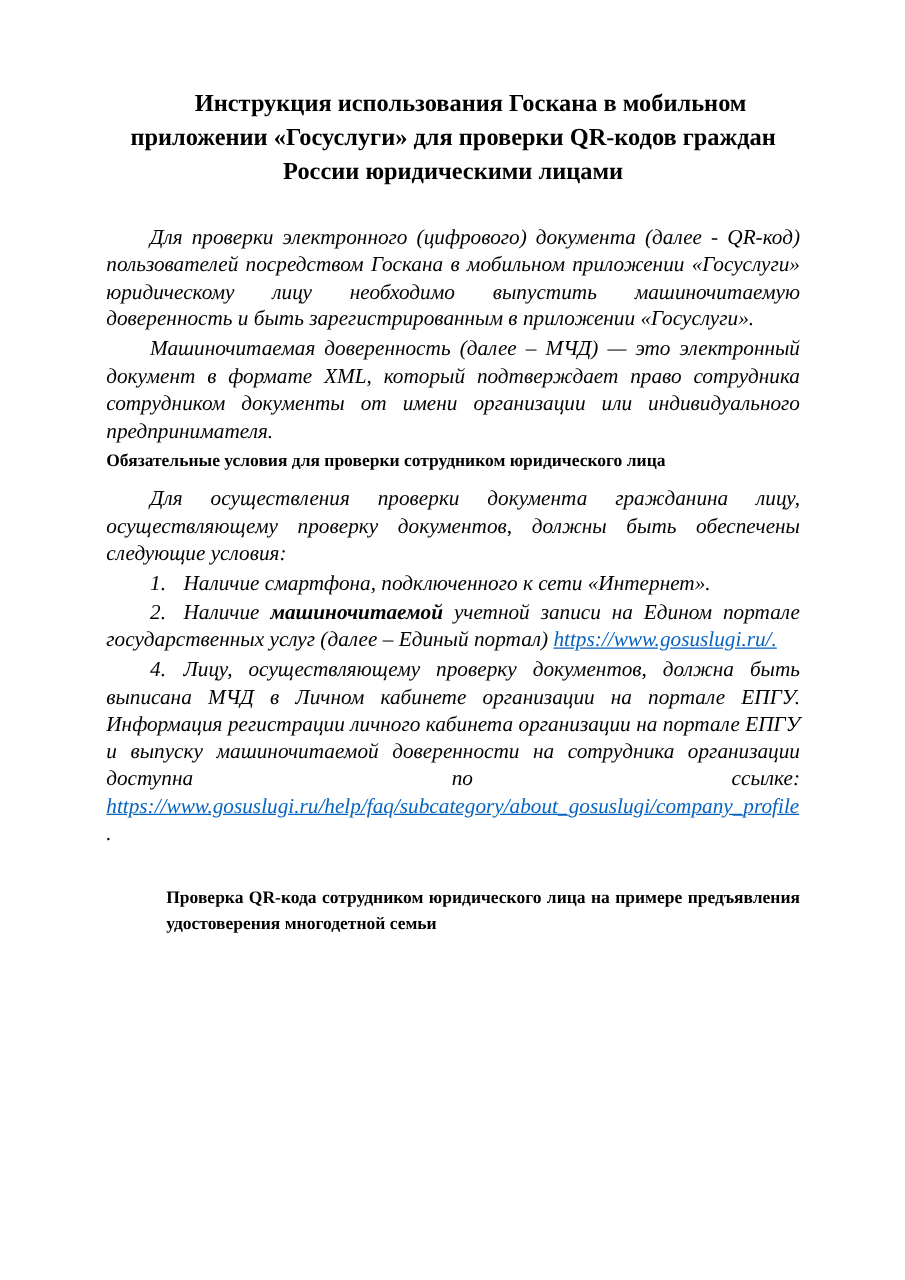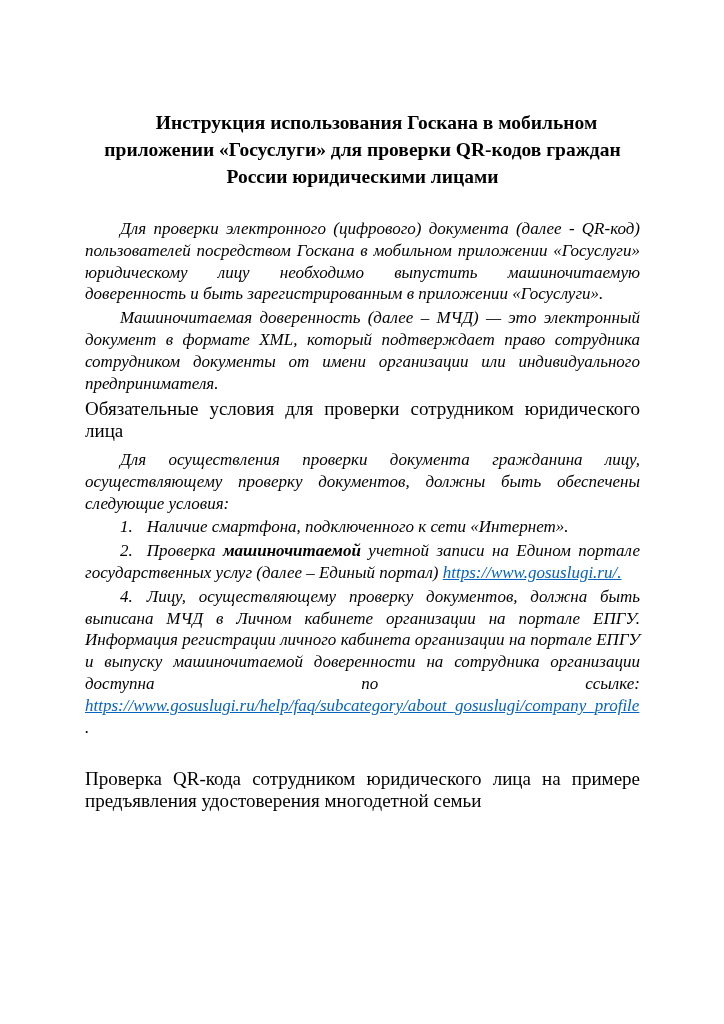--- a/index.html
+++ b/index.html
@@ -8,49 +8,50 @@
     width: 724px;
     height: 1024px;
     background: #ffffff;
     font-family: "Liberation Serif", "DejaVu Serif", serif;
     color: #000000;
     overflow: hidden;
   }
   .page {
     width: 724px;
     height: 1024px;
-    padding: 109px 84px 0 85px;
+    padding: 70px 84px 0 85px;
   }
   .doc-title {
     font-size: 19.5px;
     line-height: 27px;
     font-weight: bold;
     text-align: center;
     text-indent: 28px;
     margin: 0 0 28px 0;
   }
   .body-para {
     font-size: 17px;
     line-height: 21.8px;
     text-align: justify;
     text-indent: 35px;
     margin: 0 0 2px 0;
     overflow-wrap: break-word;
     font-style: italic;
   }
   .section-heading {
-    font-size: 19px;
+    font-size: 14px;
     line-height: 21.8px;
-    font-weight: normal;
+    font-weight: bold;
     text-align: justify;
     text-indent: 0;
     margin: 4px 0 7px 0;
   }
   .section-heading.final {
     margin-top: 30px;
+    margin-left: 48px;
   }
   .list-item .num {
     padding-right: 14px;
   }
   .bold-word { font-weight: bold; }
   a.link {
     color: var(--link-color, #0563C1);
     text-decoration: underline;
     cursor: pointer;
     overflow-wrap: break-word;
@@ -69,21 +70,21 @@
 
   <h2 class="section-heading">Обязательные условия для проверки сотрудником юридического лица</h2>
 
   <p class="body-para">Для осуществления проверки документа гражданина лицу, осуществляющему проверку документов, должны быть обеспечены следующие условия:</p>
 
   <p class="body-para list-item">
     <span class="num">1.</span><span>Наличие смартфона, подключенного к сети «Интернет».</span>
   </p>
 
   <p class="body-para list-item">
-    <span class="num">2.</span><span>Проверка </span><span class="bold-word">машиночитаемой</span><span> учетной записи на Едином портале государственных услуг (далее – Единый портал) </span><a class="link">https://www.gosuslugi.ru/.</a>
+    <span class="num">2.</span><span>Наличие </span><span class="bold-word">машиночитаемой</span><span> учетной записи на Едином портале государственных услуг (далее – Единый портал) </span><a class="link">https://www.gosuslugi.ru/.</a>
   </p>
 
 
   <p class="body-para list-item">
     <span class="num">4.</span><span>Лицу, осуществляющему проверку документов, должна быть выписана МЧД в Личном кабинете организации на портале ЕПГУ. Информация регистрации личного кабинета организации на портале ЕПГУ и выпуску машиночитаемой доверенности на сотрудника организации доступна по ссылке: </span><a class="link">https://www.gosuslugi.ru/help/faq/subcategory/about_gosuslugi/company_profile</a><span>.</span>
   </p>
 
 
   <h2 class="section-heading final">Проверка QR-кода сотрудником юридического лица на примере предъявления удостоверения многодетной семьи</h2>
 

